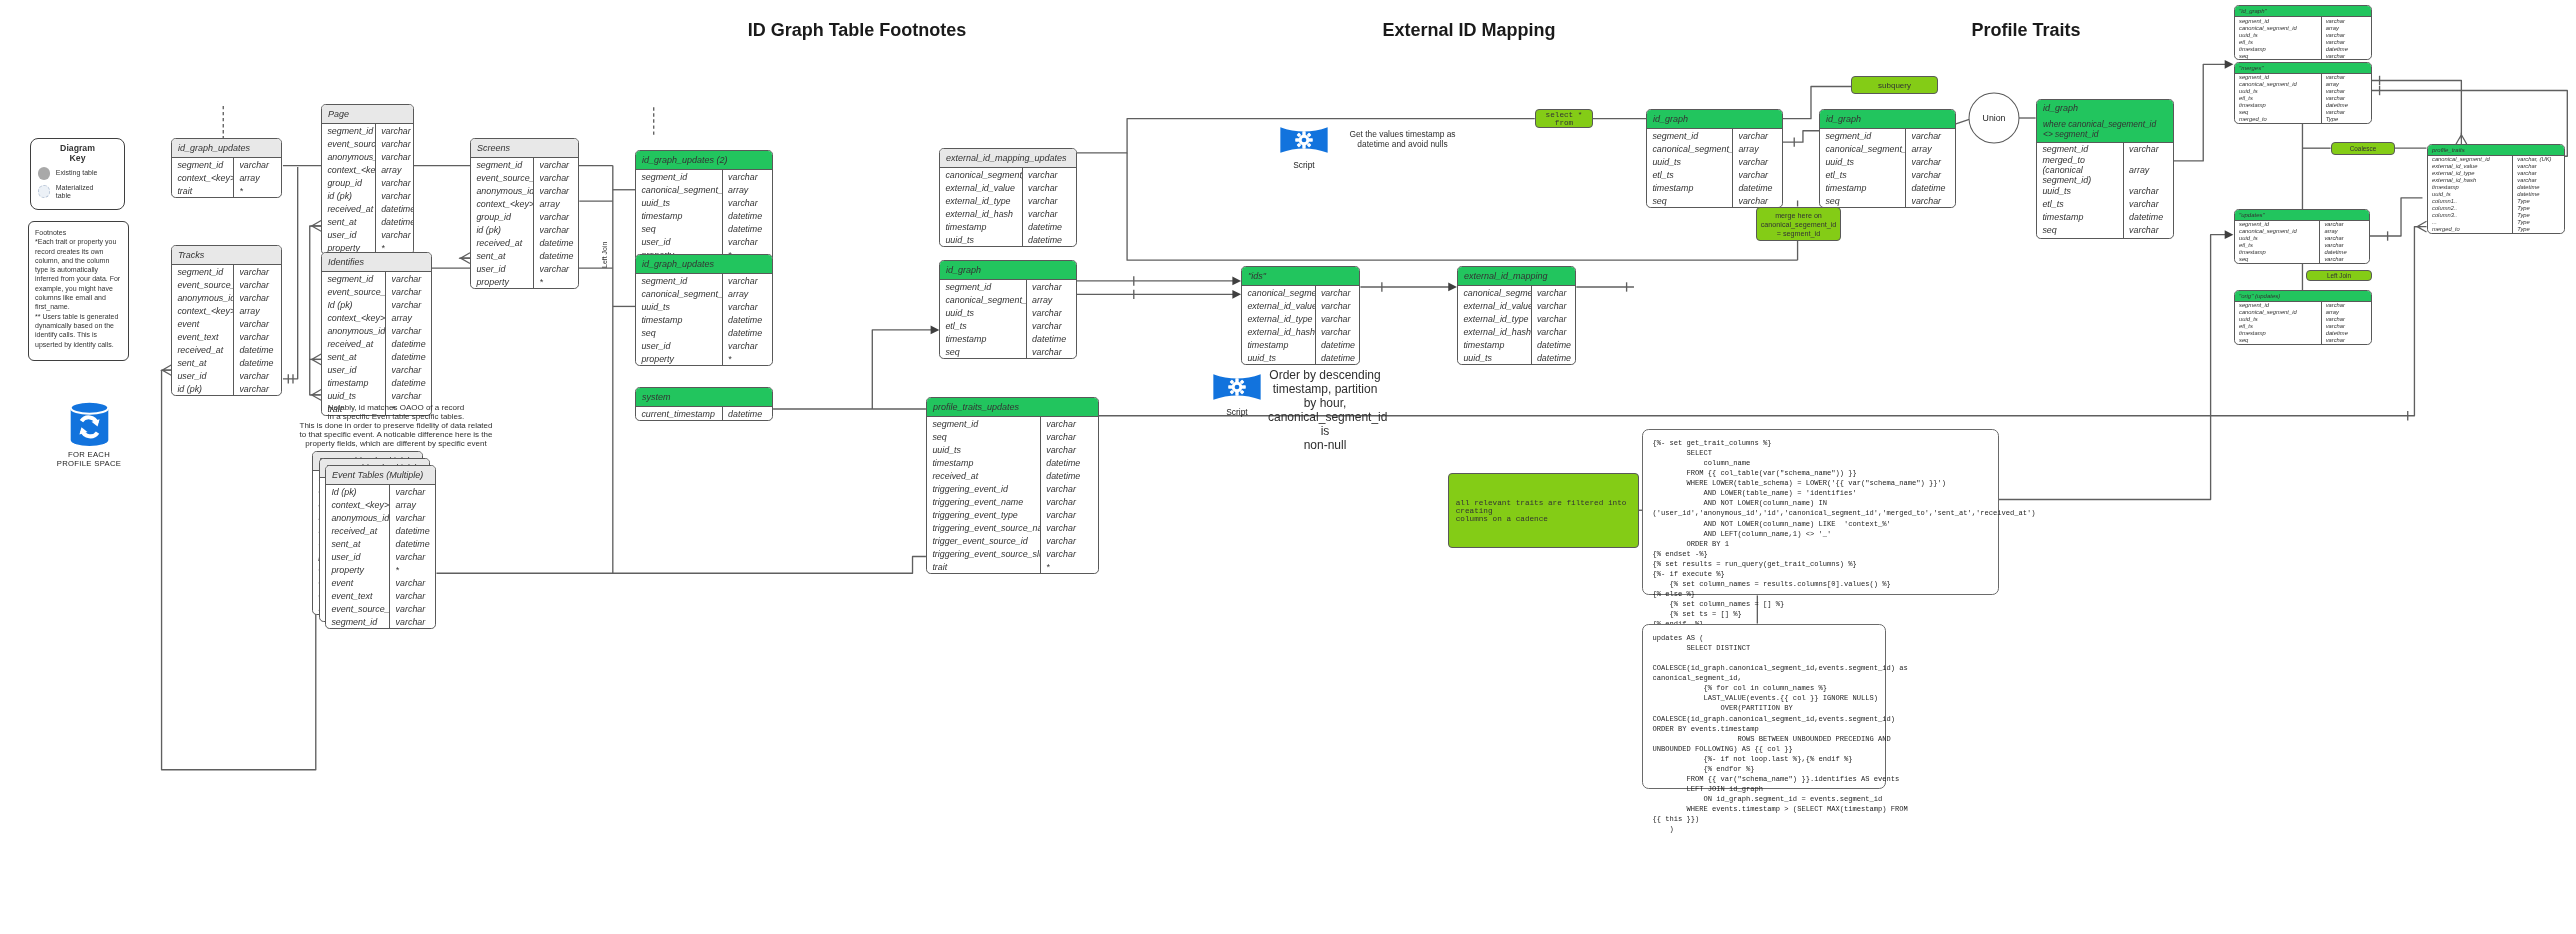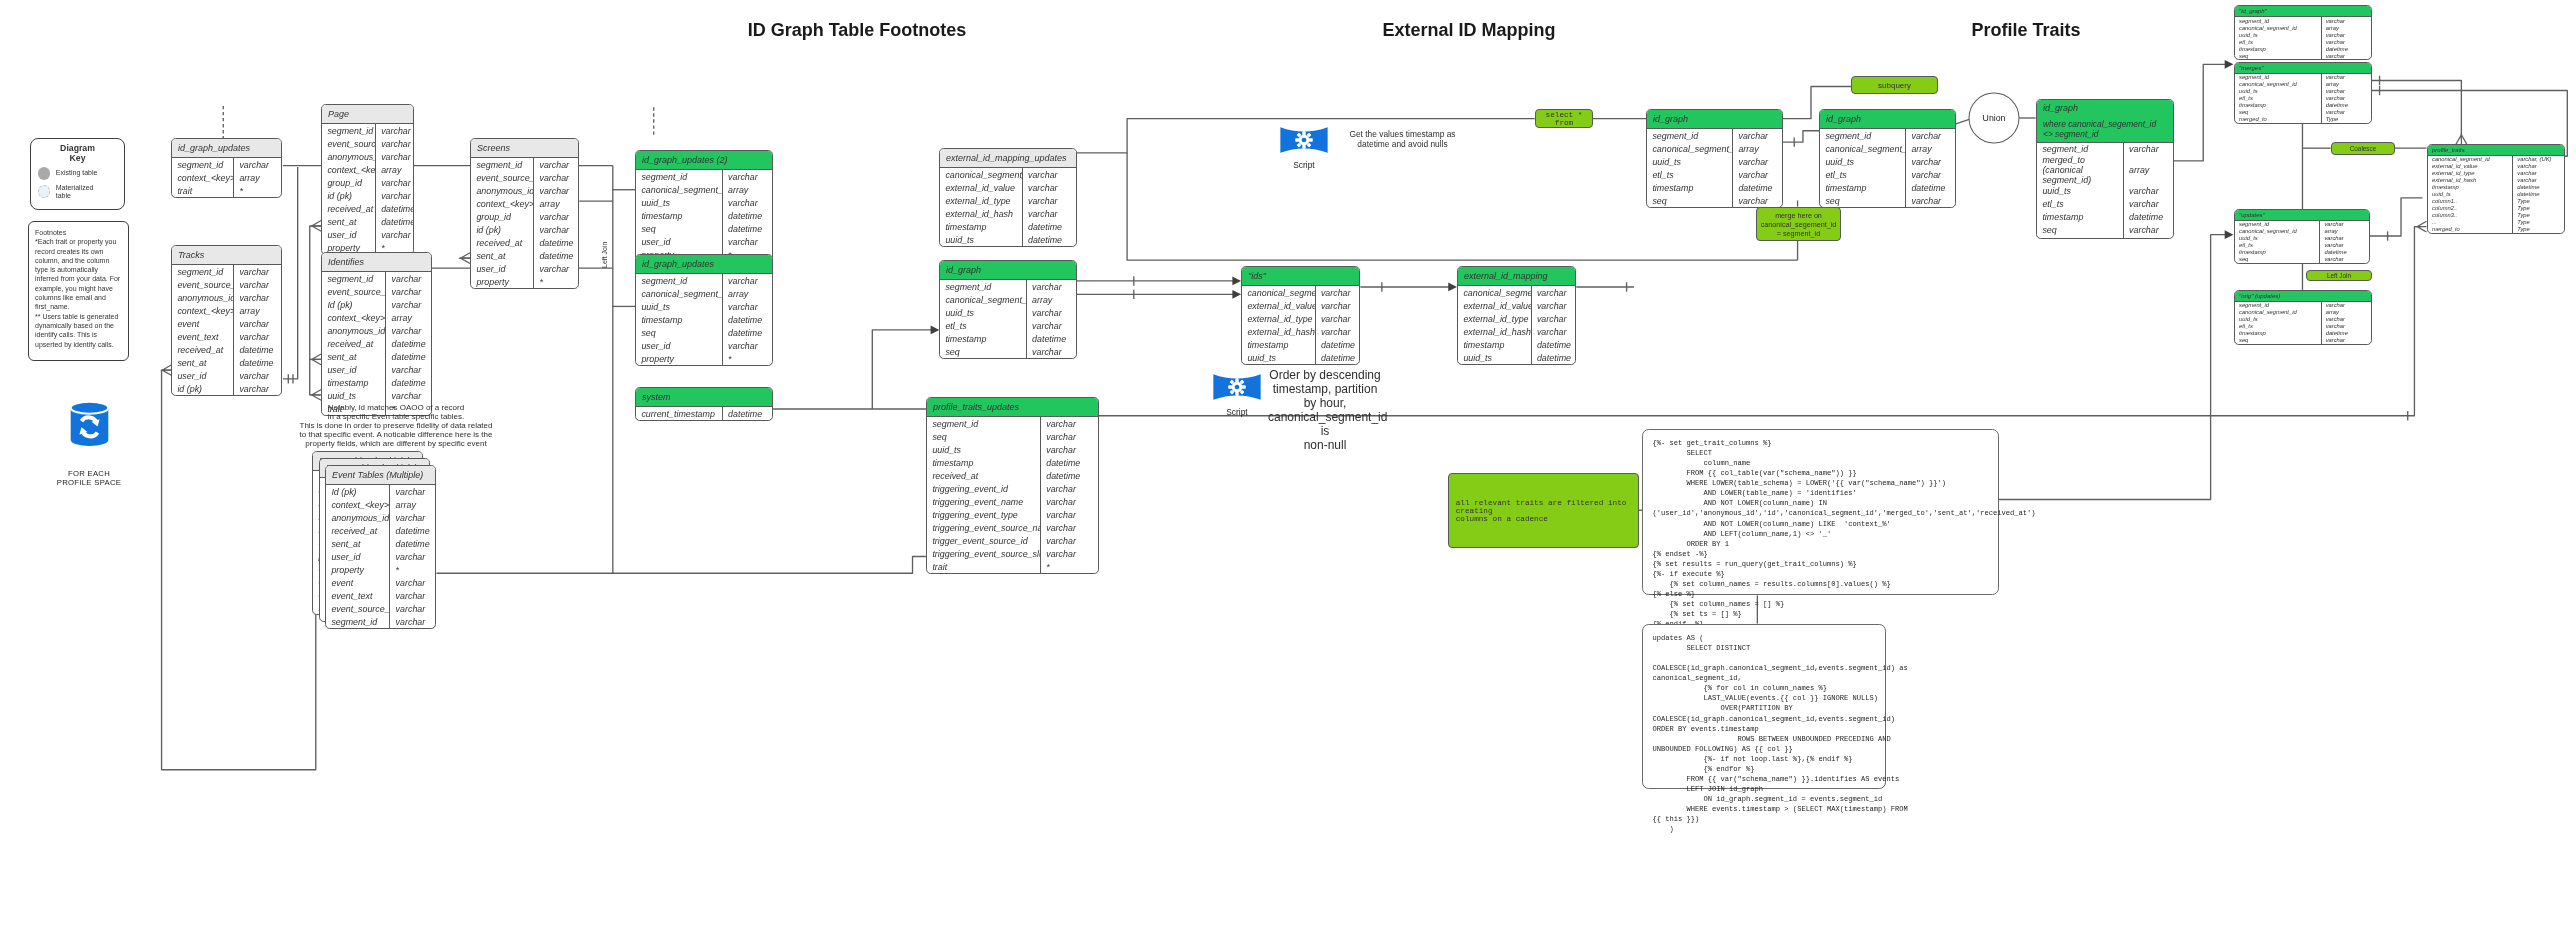--- a/index.html
+++ b/index.html
@@ -50,21 +50,21 @@
   #legend .dot.exist{background:#a9a9a9}
   #legend .dot.mat{background:#ecf1f7;border:1px dashed #b9c6d8;box-sizing:border-box}
   #legend .lab{font-size:7px;line-height:1.15}
   #footnotes{left:28px;top:221px;width:101px;height:140px;border-radius:6px;padding:6px 6px;
              font-size:7px;line-height:1.33;white-space:pre-line}
   
   .script{position:absolute;z-index:3;width:54px;text-align:center}
   .script .lab{font-size:8.4px;color:#222;margin-top:1.3px}
   
   #cycle{position:absolute;left:52px;top:401px;z-index:3;width:74px;text-align:center}
-  #cycle .lab{font-size:7.7px;color:#222;margin-top:19px;white-space:pre-line;letter-spacing:0.3px}
+  #cycle .lab{font-size:7.7px;color:#222;margin-top:0;white-space:pre-line;letter-spacing:0.3px}
 </style>
 </head>
 <body>
 
 <svg id="wires" width="2576" height="934" viewBox="0 0 3840 1393">
     <polyline points="332,158 332,206" fill="none" stroke="#5f5f5f" stroke-width="2" stroke-linejoin="round" stroke-dasharray="5 4"></polyline>
     <polyline points="974,160 974,205" fill="none" stroke="#5f5f5f" stroke-width="2" stroke-linejoin="round" stroke-dasharray="5 4"></polyline>
     <polyline points="421,247 913,247" fill="none" stroke="#5f5f5f" stroke-width="2" stroke-linejoin="round"></polyline>
     <polyline points="913,247 913,855" fill="none" stroke="#5f5f5f" stroke-width="2" stroke-linejoin="round"></polyline>
     <polyline points="913,283 947,283" fill="none" stroke="#5f5f5f" stroke-width="2" stroke-linejoin="round"></polyline>

